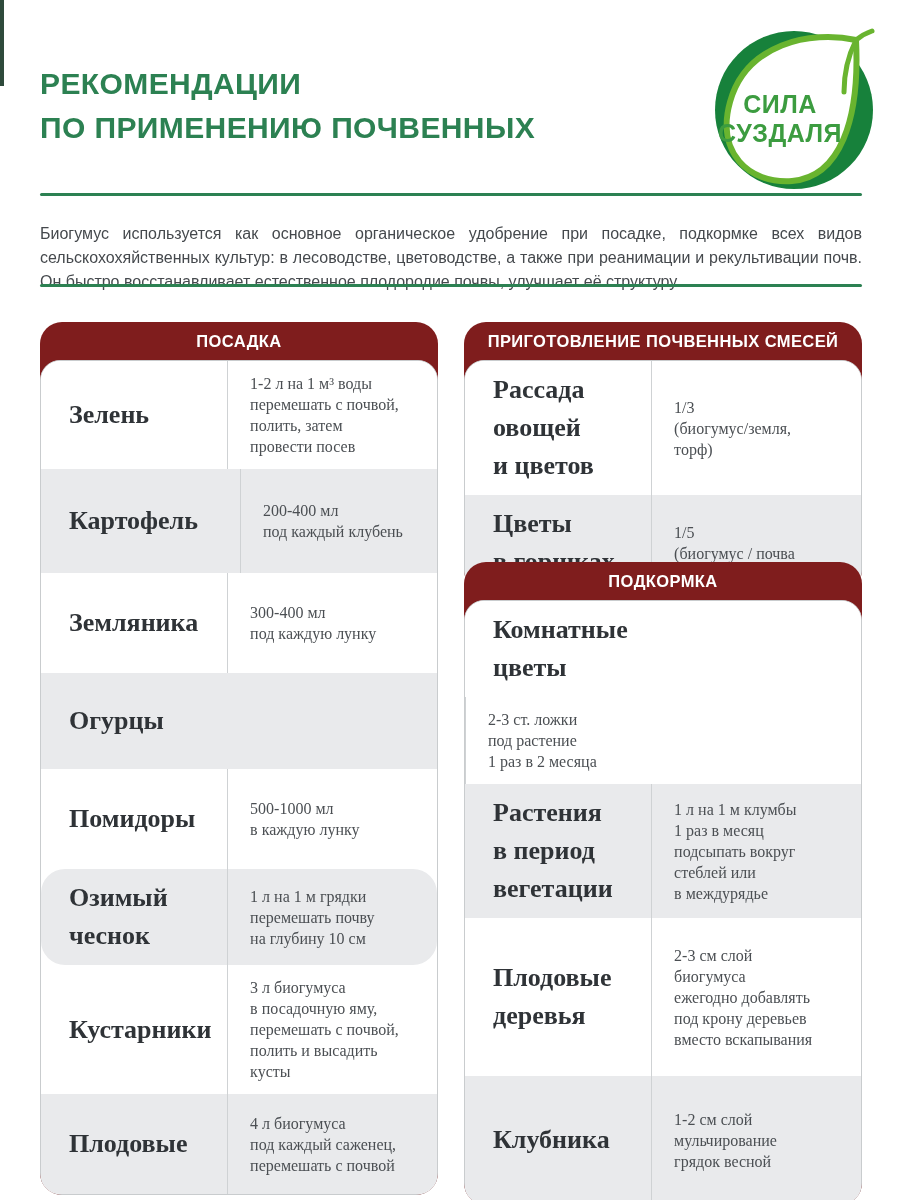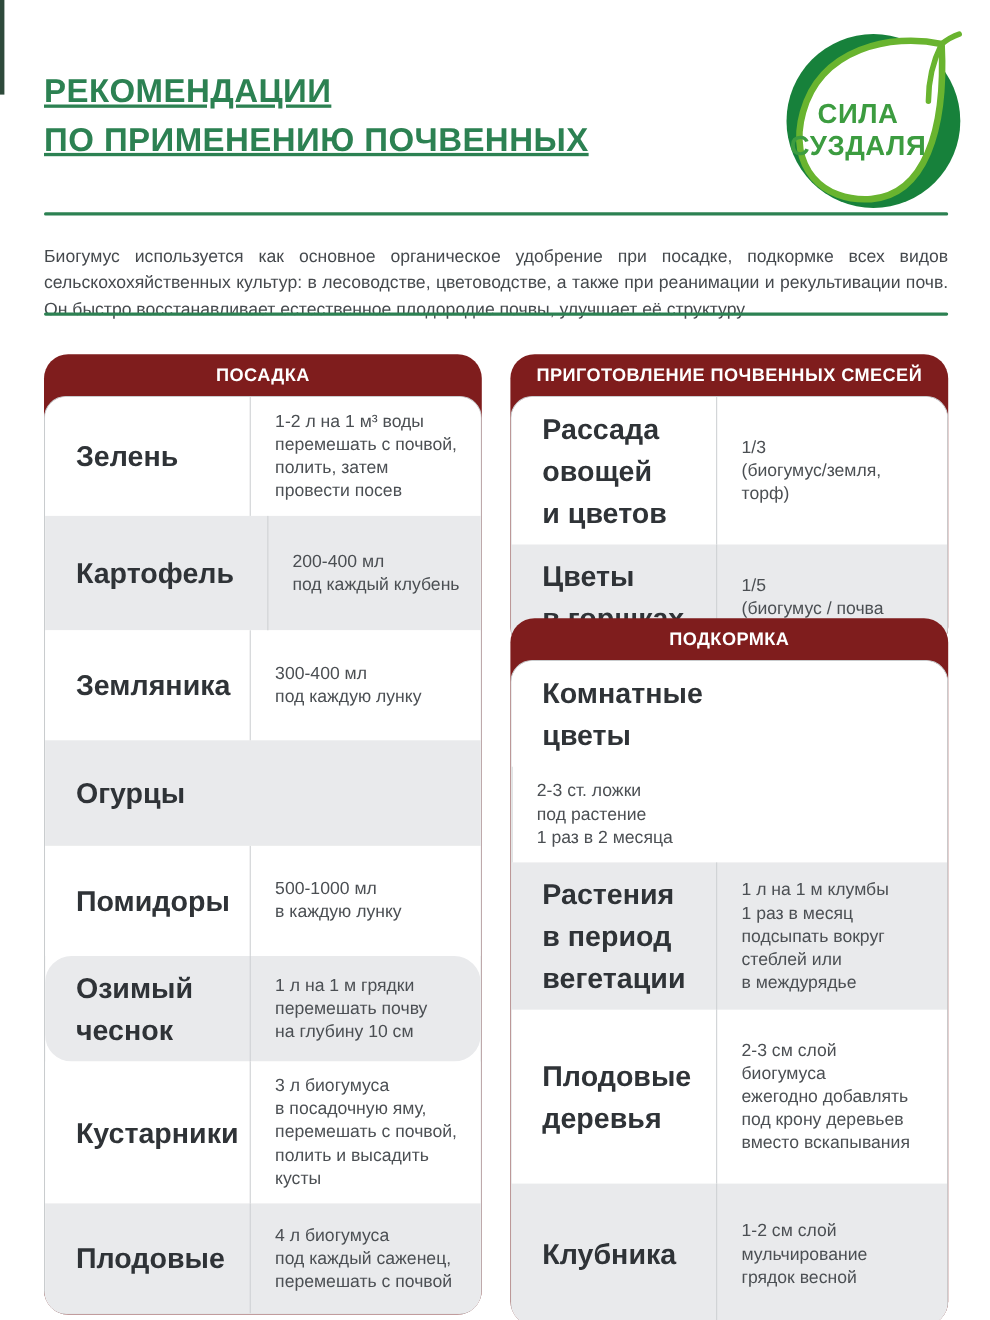--- a/index.html
+++ b/index.html
@@ -12,21 +12,21 @@
   .page{position:absolute;inset:0;}
 
   
   .corner-bar{position:absolute;left:0;top:0;width:4px;height:86px;background:#2e4a3b;}
 
   
   .title{
     position:absolute;left:40px;top:62px;width:600px;
     color:#2c8152;font-size:30px;font-weight:bold;line-height:44px;letter-spacing:.4px;
   }
-  .title span{display:block;text-decoration:underline;}
+  .title span{display:block;}
 
   
   .logo{position:absolute;left:698px;top:26px;width:180px;height:166px;}
   .logo svg{position:absolute;left:0;top:0;}
   .logo-text{
     position:absolute;left:-16px;top:64px;width:196px;
     text-align:center;color:#3c9c40;font-weight:bold;font-size:25px;line-height:29px;letter-spacing:.5px;
     z-index:2;
   }
   .logo-text span{display:block;}
@@ -49,21 +49,21 @@
   .t-right-bottom{left:464px;top:562px;width:398px;}
   .table-head{
     height:38px;display:flex;align-items:center;justify-content:center;
     color:#ffffff;font-weight:bold;font-size:16.5px;letter-spacing:.4px;
   }
   .table-body{
     background:#ffffff;border:1px solid #c9ccce;border-radius:20px;overflow:hidden;
   }
   .row{display:flex;align-items:stretch;background:#ffffff;}
   .row.alt{background:#e9eaec;}
-  .cell{display:flex;flex-direction:column;justify-content:center;white-space:pre-line;}
+  .cell{display:flex;flex-direction:column;justify-content:center;white-space:pre-line;font-family:Liberation Serif, serif;}
   .cell.name{
     width:47%;padding:10px 6px 10px 28px;box-sizing:border-box;
     color:#2f3337;font-weight:bold;font-size:26px;line-height:38px;
   }
   .cell.value{
     width:53%;padding:12px 10px 12px 22px;box-sizing:border-box;
     border-left:1px solid #cfd2d4;
     color:#4b4f53;font-size:16px;line-height:21px;
   }
   

